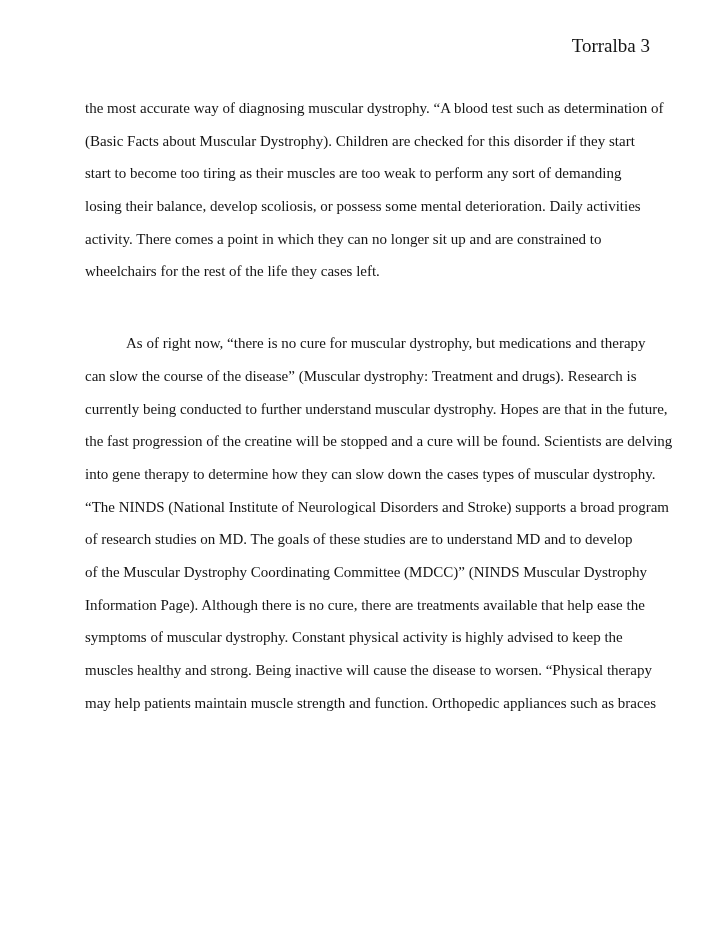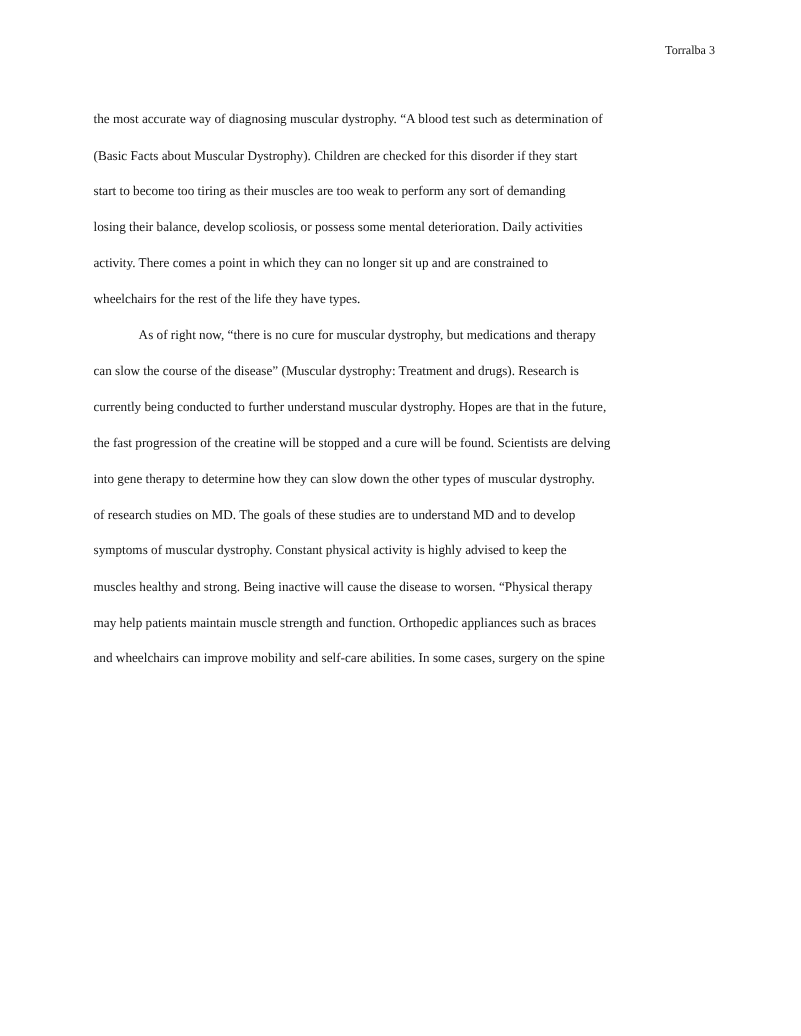--- a/index.html
+++ b/index.html
@@ -15,58 +15,61 @@
     color: #141414;
     font-family: "Liberation Serif", "DejaVu Serif", serif;
     overflow: hidden;
   }
   .running-head {
     position: absolute;
     top: 36px;
     left: 85px;
     width: 565px;
     text-align: right;
-    font-size: 11px;
+    font-size: 19px;
     line-height: 20px;
   }
   .doc-body {
     position: absolute;
     top: 92px;
     left: 85px;
     width: 565px;
-    font-size: 12px;
+    font-size: 15px;
   }
   .line {
     height: 32.7px;
     line-height: 32.7px;
     white-space: nowrap;
   }
   .indent {
     padding-left: 41px;
+    margin-top: 39px;
   }
 </style>
 </head>
 <body>
 
 <div class="page">
   <div class="running-head">
     <span>Torralba 3</span>
   </div>
 
   <div class="doc-body">
     <div class="line">the most accurate way of diagnosing muscular dystrophy. “A blood test such as determination of</div>
     <div class="line">(Basic Facts about Muscular Dystrophy). Children are checked for this disorder if they start</div>
     <div class="line">start to become too tiring as their muscles are too weak to perform any sort of demanding</div>
     <div class="line">losing their balance, develop scoliosis, or possess some mental deterioration. Daily activities</div>
     <div class="line">activity. There comes a point in which they can no longer sit up and are constrained to</div>
-    <div class="line">wheelchairs for the rest of the life they have types.</div>
+    <div class="line">wheelchairs for the rest of the life they cases left.</div>
     <div class="line indent">As of right now, “there is no cure for muscular dystrophy, but medications and therapy</div>
     <div class="line">can slow the course of the disease” (Muscular dystrophy: Treatment and drugs). Research is</div>
     <div class="line">currently being conducted to further understand muscular dystrophy. Hopes are that in the future,</div>
     <div class="line">the fast progression of the creatine will be stopped and a cure will be found. Scientists are delving</div>
-    <div class="line">into gene therapy to determine how they can slow down the other types of muscular dystrophy.</div>
+    <div class="line">into gene therapy to determine how they can slow down the cases types of muscular dystrophy.</div>
+    <div class="line">“The NINDS (National Institute of Neurological Disorders and Stroke) supports a broad program</div>
     <div class="line">of research studies on MD. The goals of these studies are to understand MD and to develop</div>
+    <div class="line">of the Muscular Dystrophy Coordinating Committee (MDCC)” (NINDS Muscular Dystrophy</div>
+    <div class="line">Information Page). Although there is no cure, there are treatments available that help ease the</div>
     <div class="line">symptoms of muscular dystrophy. Constant physical activity is highly advised to keep the</div>
     <div class="line">muscles healthy and strong. Being inactive will cause the disease to worsen. “Physical therapy</div>
     <div class="line">may help patients maintain muscle strength and function. Orthopedic appliances such as braces</div>
-    <div class="line">and wheelchairs can improve mobility and self-care abilities. In some cases, surgery on the spine</div>
   </div>
 </div>
 
 </body></html>

